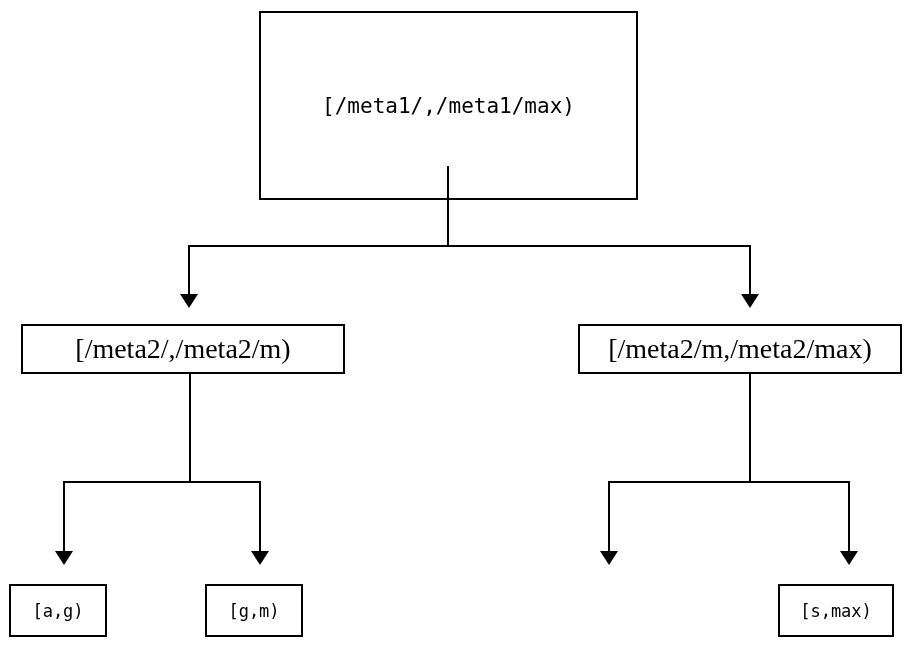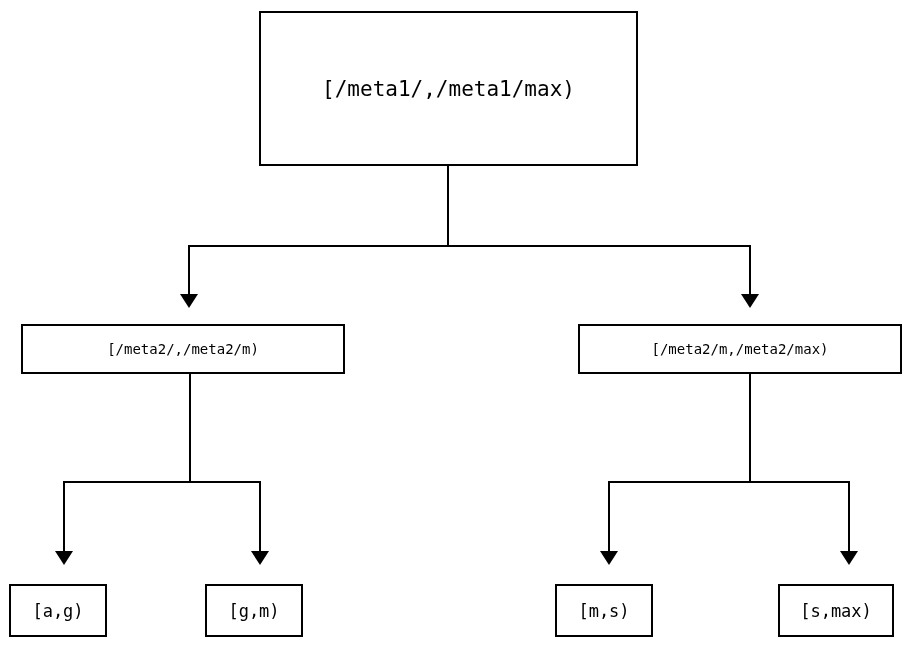--- a/index.html
+++ b/index.html
@@ -27,21 +27,21 @@
     align-items: center;
     justify-content: center;
   }
   .node-label {
     font-family: "DejaVu Sans Mono", monospace;
     color: #000000;
     white-space: pre;
     letter-spacing: 0px;
   }
   .node-root .node-label { font-size: 21px; }
-  .node-mid  .node-label { font-size: 14px; }
+  .node-mid  .node-label { font-size: 28px; font-family: Liberation Serif, serif; }
   .node-leaf .node-label { font-size: 17px; }
 
   
   .conn-v {
     position: absolute;
     width: 2px;
     background: #000000;
   }
   .conn-h {
     position: absolute;
@@ -55,21 +55,21 @@
     border-left: 9px solid transparent;
     border-right: 9px solid transparent;
     border-top: 14px solid #000000;
   }
 </style>
 </head>
 <body>
 
 <div id="diagram-root">
 
-  <div class="node-box node-root" style="left:259px; top:11px; width:379px; height:155px;">
+  <div class="node-box node-root" style="left:259px; top:11px; width:379px; height:189px;">
     <span class="node-label">[/meta1/,/meta1/max)</span>
   </div>
 
   <div class="conn-v" style="left:447px; top:166px; height:81px;"></div>
   <div class="conn-h" style="left:188px; top:245px; width:563px;"></div>
   <div class="conn-v" style="left:188px; top:245px; height:51px;"></div>
   <div class="arrow-head" style="left:180px; top:294px;"></div>
   <div class="conn-v" style="left:749px; top:245px; height:51px;"></div>
   <div class="arrow-head" style="left:741px; top:294px;"></div>
 
@@ -96,21 +96,18 @@
   <div class="arrow-head" style="left:840px; top:551px;"></div>
 
   <div class="node-box node-leaf" style="left:9px; top:584px; width:98px; height:53px;">
     <span class="node-label">[a,g)</span>
   </div>
 
   <div class="node-box node-leaf" style="left:205px; top:584px; width:98px; height:53px;text-align:center;">
     <span class="node-label">[g,m)</span>
   </div>
 
-  <div class="node-box node-leaf" style="left:555px; top:584px; width:98px; height:53px;">
-    <span class="node-label">[m,s)</span>
-  </div>
 
   <div class="node-box node-leaf" style="left:778px; top:584px; width:116px; height:53px;">
     <span class="node-label">[s,max)</span>
   </div>
 
 </div>
 
 </body></html>

